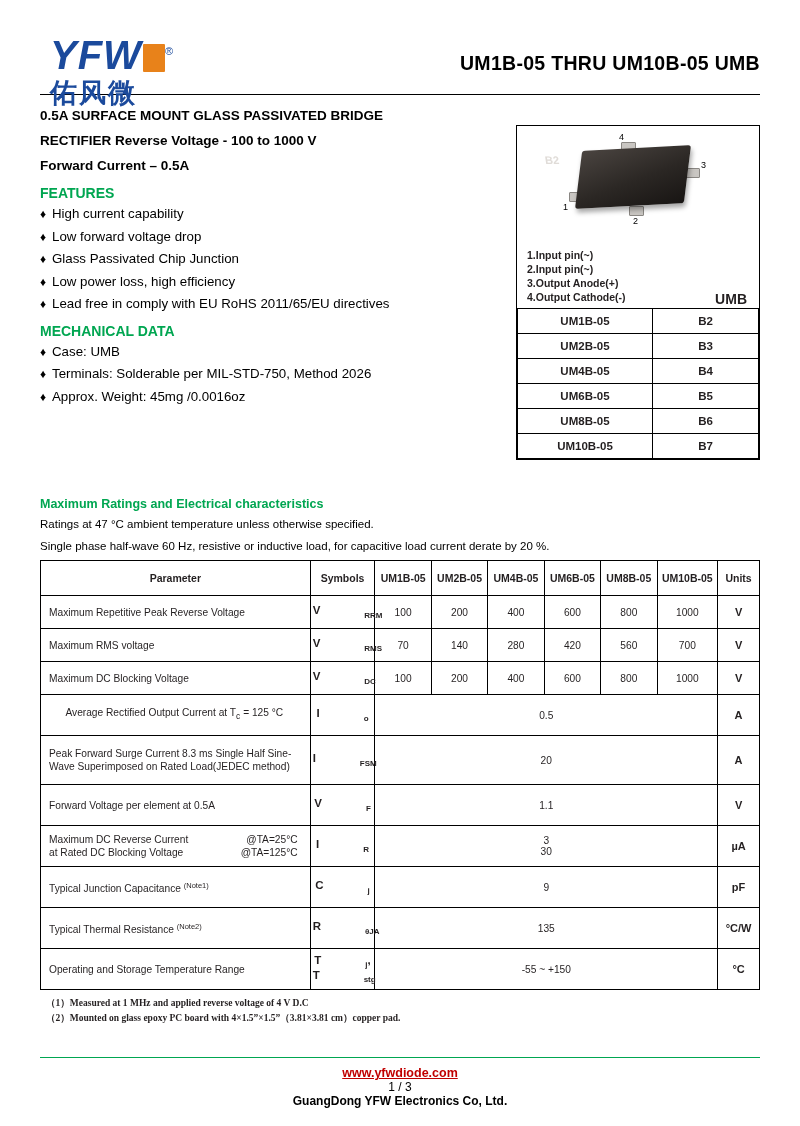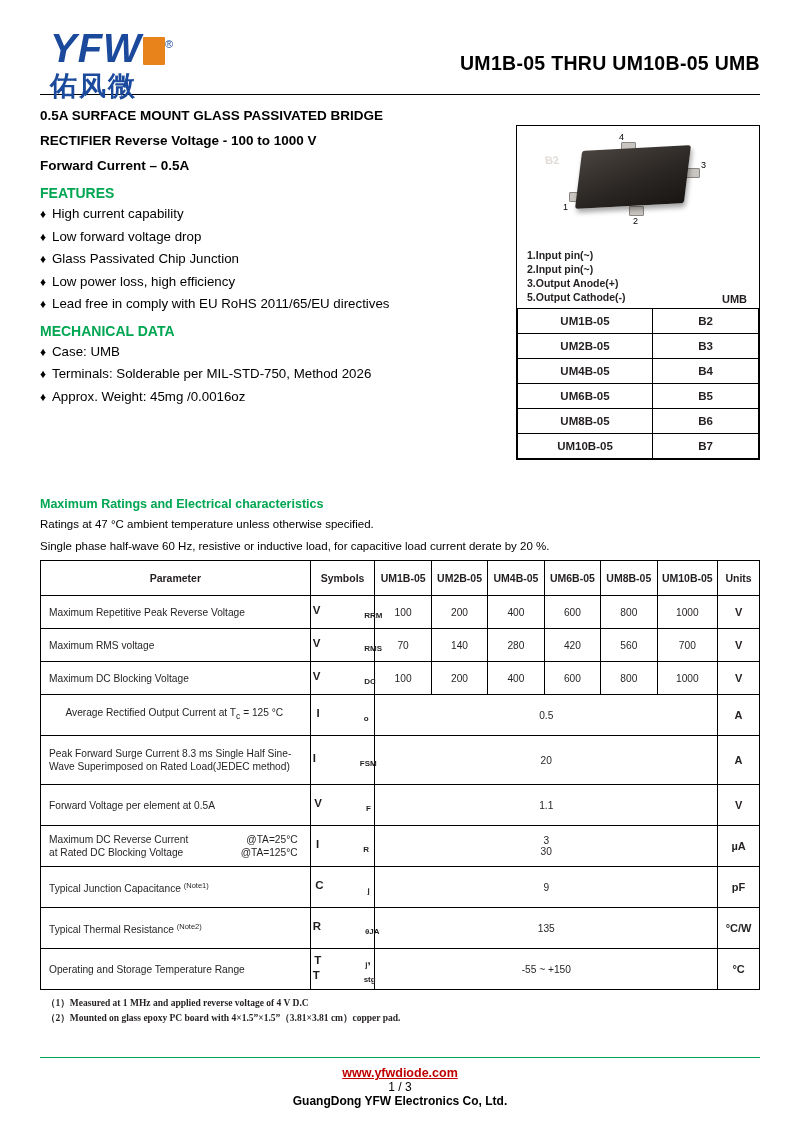--- a/index.html
+++ b/index.html
@@ -24,21 +24,21 @@
   }
 
   
   .header {
     position: relative;
     height: 92px;
   }
   .logo-block {
     position: absolute;
     left: 10px;
-    top: 23px;
+    top: 30px;
     width: 210px;
   }
   .logo-yfw {
     font-size: 40px;
     font-weight: bold;
     font-style: italic;
     color: #1b4a9c;
     letter-spacing: 1px;
     line-height: 42px;
     position: relative;
@@ -203,21 +203,21 @@
     font-size: 10.5px;
     font-weight: bold;
     line-height: 14px;
     padding: 0 0 4px 10px;
     position: relative;
   }
   .umb-label {
     position: absolute;
     right: 12px;
     bottom: 2px;
-    font-size: 11px;
+    font-size: 14px;
     font-weight: bold;
   }
   .marking-head {
     text-align: center;
     color: #00a651;
     font-weight: bold;
     font-size: 14px;
     padding: 4px 0 5px;
     border-top: 1.3px solid #000;
     border-bottom: 1.3px solid #000;
@@ -377,21 +377,21 @@
         <div class="chip-sub">B2</div>
         <div class="pinnum n1">1</div>
         <div class="pinnum n2">2</div>
         <div class="pinnum n3">3</div>
         <div class="pinnum n4">4</div>
       </div>
       <div class="pin-desc">
         <div>1.Input pin(~)</div>
         <div>2.Input pin(~)</div>
         <div>3.Output Anode(+)</div>
-        <div>5.Output Cathode(-)</div>
+        <div>4.Output Cathode(-)</div>
         <div class="umb-label">UMB</div>
       </div>
       <table class="marking">
         <tbody>
           <tr>
             <td class="c1">UM1B-05</td>
             <td>B2</td>
           </tr>
           <tr>
             <td class="c1">UM2B-05</td>

